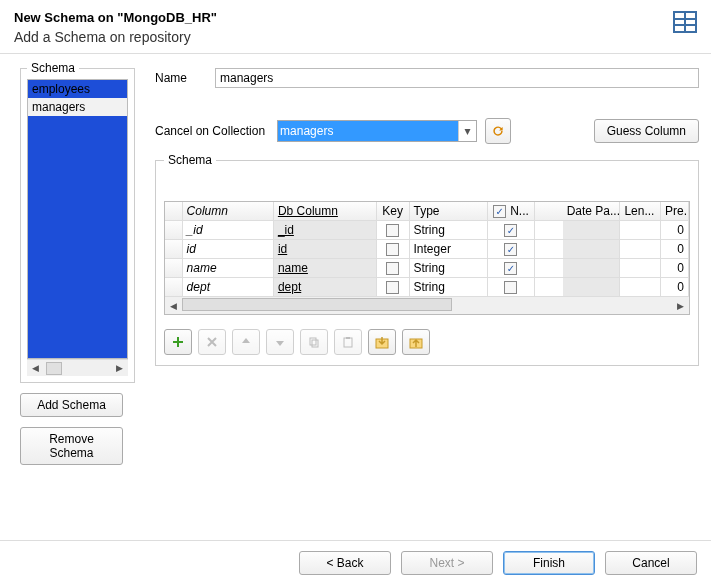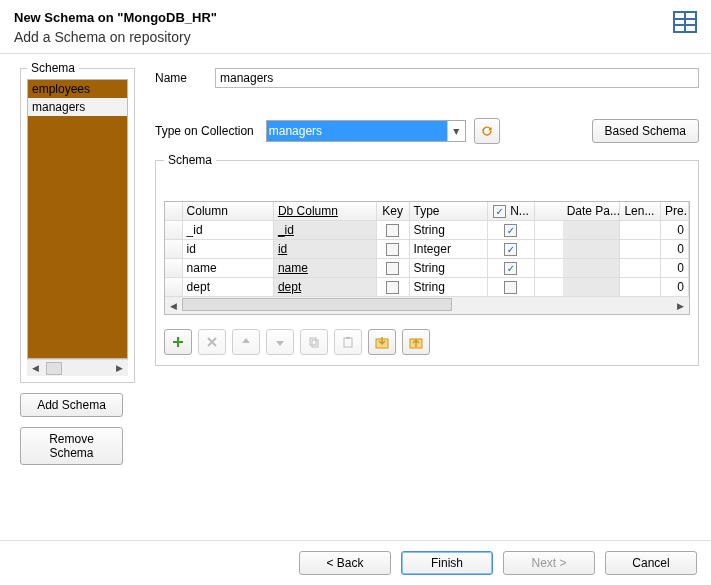--- a/index.html
+++ b/index.html
@@ -42,21 +42,21 @@
   }
   .group-box .legend {
     position: absolute;
     top: -8px; left: 6px;
     background: #fff;
     padding: 0 4px;
     font-size: 12px;
   }
   .schema-list {
     border: 1px solid #bbb;
-    background: #a16207;
+    background: #1d4ed8;
     height: 280px;
     overflow: hidden;
   }
   .schema-list .item {
     padding: 2px 4px;
     cursor: default;
   }
   .schema-list .item.selected {
     background: #f2f2f2;
   }
@@ -149,21 +149,21 @@
     border: 1px solid #bbb;
     background: #fff;
   }
   .grid-head, .grid-row {
     display: flex;
     border-bottom: 1px solid #ddd;
   }
   .grid-head { background: linear-gradient(#fdfdfd,#efefef); }
   .gc { border-right: 1px solid #ddd; padding: 2px 4px; overflow:hidden; white-space:nowrap; display:flex; align-items:center;}
   .c-handle { width: 18px; }
-  .c-col { width: 95px; }
+  .c-col { width: 95px; font-style: italic; }
   .c-db { width: 107px; text-decoration: underline; }
   .c-key { width: 34px; justify-content:center;}
   .c-type { width: 82px; }
   .c-null { width: 48px; justify-content:center;}
   .c-date { width: 60px; margin-left: 28px; }
   .c-len { width: 42px; }
   .c-prec { flex: 1; min-width: 28px; }
   .grid-row .c-db { background: #e8e8e8; }
   .grid-row .c-handle { background: linear-gradient(#fdfdfd,#efefef); }
   .cb {
@@ -238,32 +238,32 @@
     <div class="btn">Remove Schema</div>
   </div>
 
   <div class="right-panel">
     <div class="form-row">
       <label>Name</label>
       <input type="text" value="managers" style="">
     </div>
 
     <div class="collection-row">
-      <label>Type on Collection</label>
+      <label>Cancel on Collection</label>
       <div class="combo">
         <span class="sel">managers</span>
         <span class="drop">▾</span>
       </div>
       <div class="icon-btn">
         <svg width="14" height="14" viewBox="0 0 24 24">
             <path d="M4 12a8 8 0 0 1 14-5l2-2v6h-6l2.3-2.3A5.5 5.5 0 1 0 17.5 12H20a8 8 0 1 1-16 0z" fill="#d98500"></path>
           </svg>
       </div>
       <div style="flex:1"></div>
-      <div class="btn" style="min-width:100px">Based Schema</div>
+      <div class="btn" style="min-width:100px">Guess Column</div>
     </div>
 
     <div class="schema-group">
       <span class="legend">Schema</span>
 
       <div class="grid-wrap">
         <div class="grid-head">
           <div class="gc c-handle"></div>
           <div class="gc c-col">Column</div>
           <div class="gc c-db">Db Column</div>
@@ -394,16 +394,16 @@
               <path d="M7 12V6M4 8l3-3 3 3" fill="none" stroke="#c79a2a" stroke-width="1.5"></path>
             </svg>
         </div>
       </div>
     </div>
   </div>
 </div>
 
 <div class="footer">
   <div class="btn">&lt; Back</div>
+  <div class="btn disabled">Next &gt;</div>
   <div class="btn primary">Finish</div>
-  <div class="btn disabled">Next &gt;</div>
   <div class="btn">Cancel</div>
 </div>
 
 </body></html>

